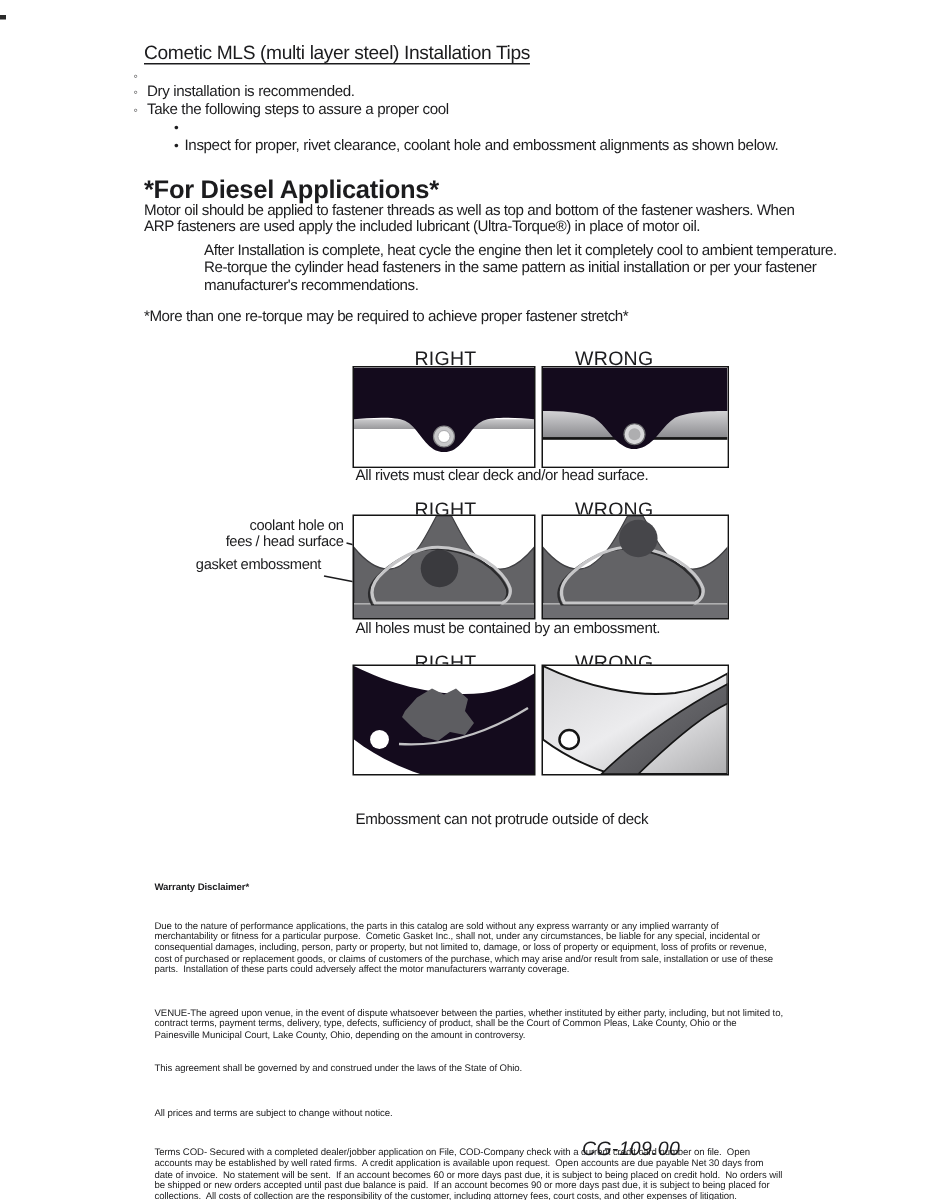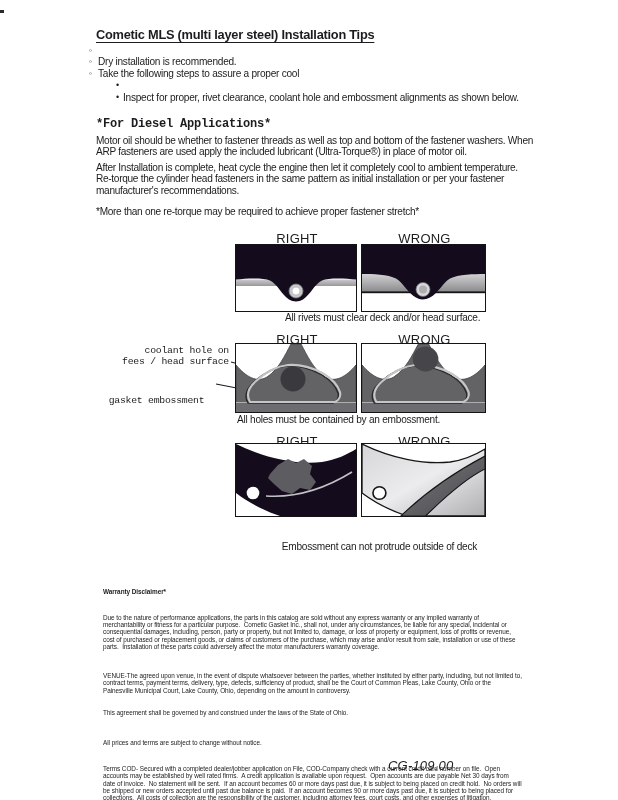--- a/index.html
+++ b/index.html
@@ -1,41 +1,41 @@
 <!DOCTYPE html>
 <html style="--ink: #1c1c1e; --diagram_black: #140b1d; --mound_gray: #636366; --hole_dark: #3a3a3e; --hole_wrong: #46464a; --emboss_outline: #c6c6c8;"><head>
 <meta charset="utf-8">
 <style>
   html,body{margin:0;padding:0;background:#ffffff;}
   .page{position:relative;width:618px;height:800px;background:#ffffff;
         font-family:"Liberation Sans",sans-serif;color:var(--ink,#1c1c1e);overflow:hidden;}
   .abs{position:absolute;}
   .edge-mark{left:0;top:10px;width:4px;height:3px;background:#2a2a2a;}
-  .title{left:96px;top:27px;font-size:12.8px;font-weight:bold;letter-spacing:-0.25px;
+  .title{left:96px;top:27px;font-size:12.8px;font-weight:normal;letter-spacing:-0.25px;
          text-decoration:underline;text-underline-offset:2.5px;text-decoration-thickness:1.3px;}
   .bullets{left:89px;top:44px;font-size:10.1px;line-height:11.9px;letter-spacing:-0.25px;}
   .b-line{display:flex;white-space:pre-wrap;}
   .b-mark{display:inline-block;width:9px;font-size:8.2px;position:relative;top:0.5px;}
   .b-sub{margin-left:27px;}
   .b-sub .b-mark{width:7px;font-size:9px;}
-  .diesel-h{left:96px;top:117px;font-size:12px;font-weight:bold;letter-spacing:-0.2px;font-family:Liberation Mono, monospace;}
+  .diesel-h{left:96px;top:117px;font-size:17px;font-weight:bold;letter-spacing:-0.2px;}
   .body-p{left:96px;width:438px;font-size:10.1px;line-height:11.3px;letter-spacing:-0.3px;white-space:pre-wrap;}
-  .p1{top:135px;} .p2{top:162px;} .note{top:206px;}
+  .p1{top:135px;} .p2{top:162px;margin-left:40px;} .note{top:206px;}
   .dg-label{font-size:13px;letter-spacing:0.2px;text-align:center;}
-  .lab-l{left:235px;width:124px;} .lab-r{left:361px;width:127px;}
+  .lab-l{left:235px;width:124px;} .lab-r{left:346px;width:127px;}
   .r1-lab{top:231px;} .r2-lab{top:332px;} .r3-lab{top:434px;}
   .dbox{border:1.8px solid #141414;background:#fff;line-height:0;}
   .dbox svg{display:block;}
   .box-l{left:235px;} .box-r{left:361px;}
   .r1-box{top:244px;} .r2-box{top:343px;} .r3-box{top:443px;}
   .caption{left:237px;font-size:10.1px;line-height:12px;letter-spacing:-0.25px;white-space:pre-wrap;}
-  .cap1{top:312px;margin-left:48px;} .cap2{top:414px;} .cap3{top:517px;width:240px;text-align:right;}
-  .ann{font-size:9.8px;line-height:10.8px;letter-spacing:-0.25px;text-align:right;font-family:Liberation Mono, monospace;}
+  .cap1{top:312px;} .cap2{top:414px;} .cap3{top:517px;width:240px;}
+  .ann{font-size:9.8px;line-height:10.8px;letter-spacing:-0.25px;text-align:right;}
   .ann-coolant{left:99px;top:346px;width:130px;}
-  .ann-emboss{left:99px;top:396px;width:115px;text-align:center;}
+  .ann-emboss{left:99px;top:372px;width:115px;}
   .leaders{left:200px;top:340px;}
   .disclaimer{left:103px;top:573px;width:419px;font-size:6.4px;line-height:7.35px;
               letter-spacing:-0.05px;white-space:pre-wrap;}
   .disclaimer .d-head{font-weight:bold;margin:0;}
   .disclaimer p{margin:7px 0 0 0;}
   .disclaimer p.first{margin-top:4px;}
   .disclaimer p.cont{margin-top:0;}
   .disclaimer p.gap-lg{margin-top:8px;}
   .disclaimer p.gap-sm{margin-top:4px;}
   .footer-code{left:388px;top:758px;font-size:13px;letter-spacing:0.2px;font-style:italic;}
@@ -71,21 +71,21 @@
     <div class="b-line b-sub">
       <span class="b-mark">•</span>
     </div>
     <div class="b-line b-sub">
       <span class="b-mark">•</span>
       <span>Inspect for proper, rivet clearance, coolant hole and embossment alignments as shown below.</span>
     </div>
   </div>
 
   <div class="abs diesel-h">*For Diesel Applications*</div>
-  <div class="abs body-p p1">Motor oil should be whether to fastener threads as well as top and bottom of the fastener washers. When ARP fasteners are used apply the included lubricant (Ultra-Torque®) in place of motor oil.</div>
+  <div class="abs body-p p1">Motor oil should be applied to fastener threads as well as top and bottom of the fastener washers. When ARP fasteners are used apply the included lubricant (Ultra-Torque®) in place of motor oil.</div>
   <div class="abs body-p p2">After Installation is complete, heat cycle the engine then let it completely cool to ambient temperature. Re-torque the cylinder head fasteners in the same pattern as initial installation or per your fastener manufacturer's recommendations.</div>
   <div class="abs body-p note">*More than one re-torque may be required to achieve proper fastener stretch*</div>
 
   <div class="abs dg-label lab-l r1-lab">RIGHT</div>
   <div class="abs dg-label lab-r r1-lab">WRONG</div>
 
   <div class="abs dbox box-l r1-box">
     <svg width="120" height="66" viewBox="0 0 120 66">
       <defs>
         <linearGradient id="g-sliver" x1="0" y1="0" x2="0" y2="1">

